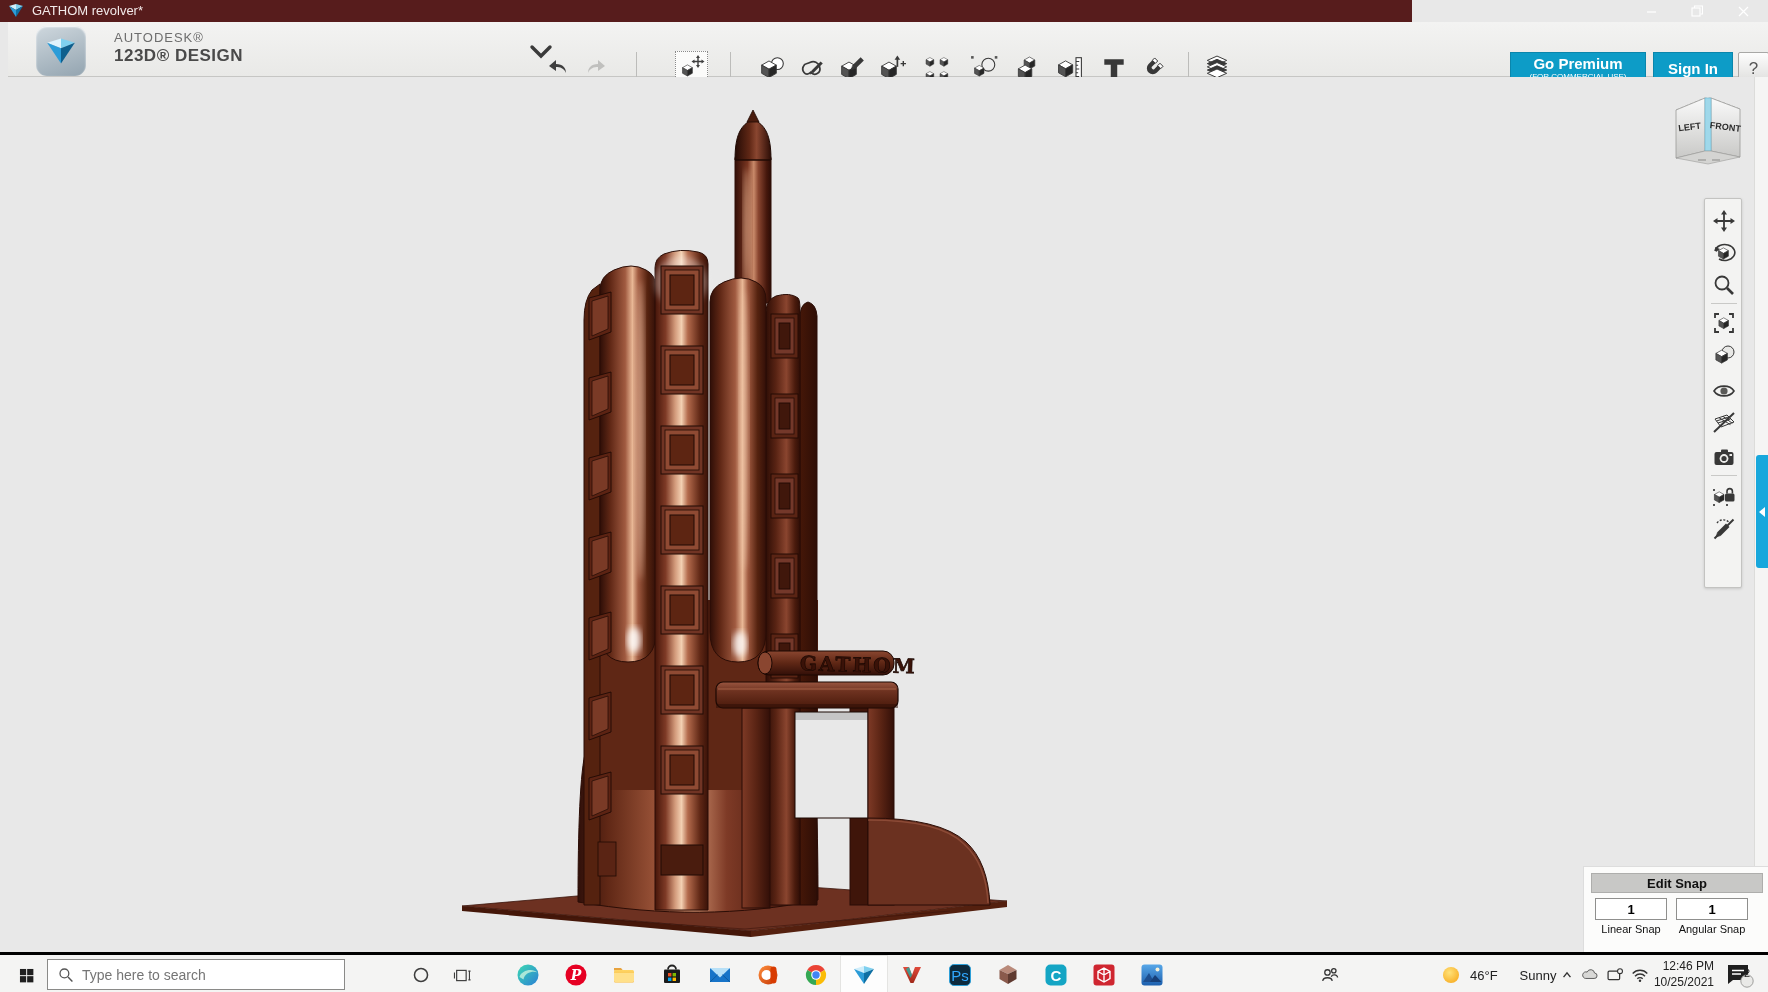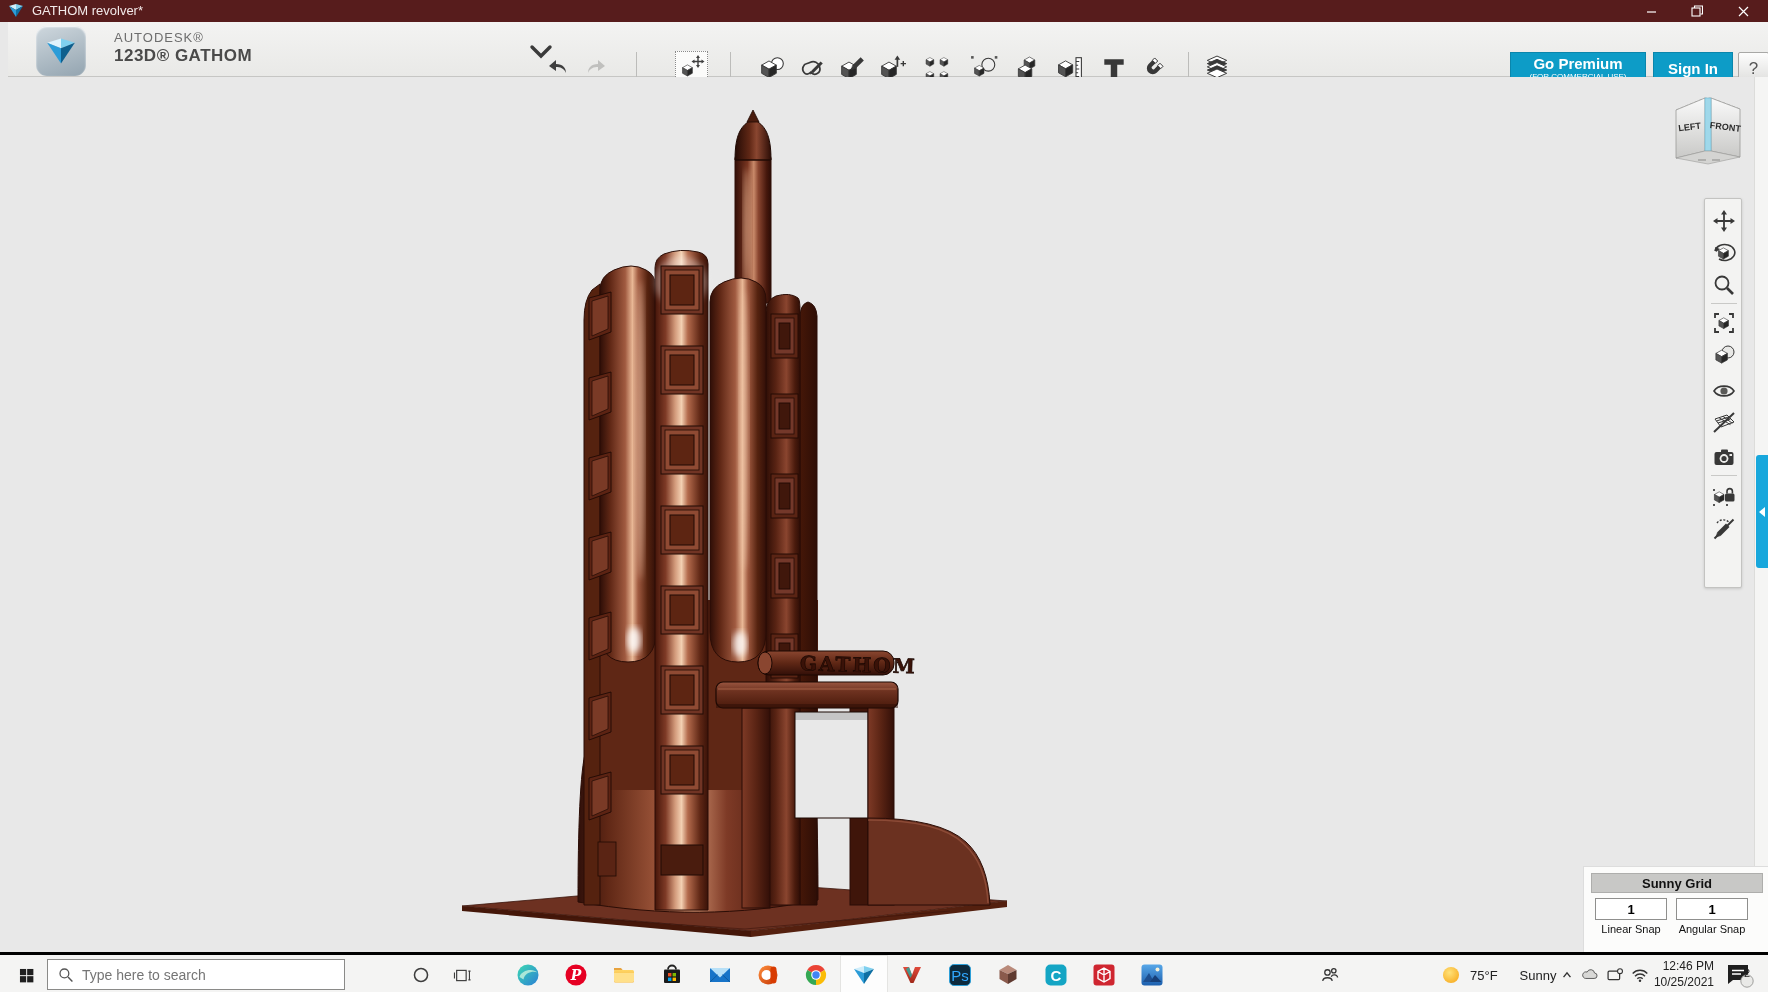--- a/index.html
+++ b/index.html
@@ -1,21 +1,21 @@
 <!DOCTYPE html>
 <html><head>
 <meta charset="utf-8">
 <style>
   * { margin:0; padding:0; box-sizing:border-box; }
   html,body { width:1768px; height:992px; overflow:hidden; background:#e8e8e8;
               font-family:"Liberation Sans", sans-serif; }
   .screen { position:relative; width:1768px; height:992px; overflow:hidden; }
 
   
-  .titlebar { position:absolute; left:0; top:0; width:1768px; height:22px; background:#571c1c; }
+  .titlebar { position:absolute; left:0; top:0; width:1412px; height:22px; background:#571c1c; }
   .titlebar .tlogo { position:absolute; left:8px; top:3px; width:16px; height:16px; }
   .titlebar .ttext { position:absolute; left:32px; top:3px; font-size:13px; color:#f2e9e9; }
   .wbtn { position:absolute; top:0; width:34px; height:22px; display:flex; align-items:center; justify-content:center; }
   .wbtn svg { display:block; }
 
   
   .appbar { position:absolute; left:8px; top:22px; width:1768px; height:55px;
             background:linear-gradient(#f3f3f2,#e9e9e7); border-bottom:1px solid #c6c6c4;text-decoration:underline; }
   .brandlogo { position:absolute; left:28px; top:4px; width:50px; height:50px; border-radius:11px;
                background:linear-gradient(160deg,#cfd8de,#93a4b0); box-shadow:inset 0 1px 2px #fff;
@@ -124,21 +124,21 @@
     <div class="brandlogo">
       <svg width="36" height="36" viewBox="0 0 26 26">
         <polygon points="3,7 13,4 13,11" fill="#dff3fc"></polygon>
           <polygon points="13,4 23,7 13,11" fill="#7fd0ef"></polygon>
         <polygon points="3,7 13,11 13,22" fill="#2b9cd8"></polygon>
           <polygon points="23,7 13,11 13,22" fill="#0e5f8d"></polygon>
       </svg>
     </div>
     <div class="brandtext">
       <div class="b1">AUTODESK®</div>
-      <div class="b2">123D® GATHOM</div>
+      <div class="b2">123D® DESIGN</div>
     </div>
     <svg class="brandchev" width="24" height="16" viewBox="0 0 24 16">
       <path d="M3 3 L12 12 L21 3" fill="none" stroke="#3a3a3a" stroke-width="3.4" stroke-linecap="round"></path>
     </svg>
 
     <div class="tool" style="left:535px">
       <svg viewBox="0 0 28 28" width="28" height="28">
         <path d="M6 11 L13 5 L13 9 C20 9 23 13 23 18 C21 13 17 12 13 12 L13 16 Z" fill="#3f3f3f"></path>
       </svg>
     </div>
@@ -602,21 +602,21 @@
       </div>
     </div>
 
     <div class="edgestrip"></div>
     <div class="paneltab">
       <div class="arr"></div>
     </div>
 
     <div class="editgrid">
       <div class="eg-title">
-        <span>Sunny Grid</span>
+        <span>Edit Snap</span>
       </div>
       <input class="eg-input" style="left: 11px;" value="1">
       <input class="eg-input" style="left: 92px;" value="1">
       <div class="eg-label" style="left:7px">Linear Snap</div>
       <div class="eg-label" style="left:88px">Angular Snap</div>
     </div>
   </div>
 
   <div class="taskbar">
     <div class="tb" style="left:8px; width:36px">
@@ -796,21 +796,21 @@
         <defs>
             <radialGradient id="gSun" cx="0.4" cy="0.35" r="0.8">
           <stop offset="0" stop-color="#ffe27a"></stop>
               <stop offset="1" stop-color="#f7a81b"></stop>
             </radialGradient>
           </defs>
         <circle cx="13" cy="13" r="9.5" fill="url(#gSun)"></circle>
       </svg>
     </div>
     <div class="trayitem" style="left:1470px">
-      <span class="traytext">75°F</span>
+      <span class="traytext">46°F</span>
       <span class="traytext" style="margin-left:22px">Sunny</span>
     </div>
     <div class="trayitem" style="left:1558px">
       <svg viewBox="0 0 26 26" width="18" height="18">
           <path d="M8 16 L13 10 L18 16" fill="none" stroke="#333" stroke-width="2"></path>
         </svg>
     </div>
     <div class="trayitem" style="left:1580px">
       <svg viewBox="0 0 26 26" width="20" height="20">
         <path d="M7.5 17.5 a4.3 4.3 0 1 1 1.8 -8.3 a5 5 0 0 1 9.6 1.2 a3.5 3.5 0 0 1 -0.6 7.1 Z" fill="#d8d8d6" stroke="#555" stroke-width="1.2"></path>

